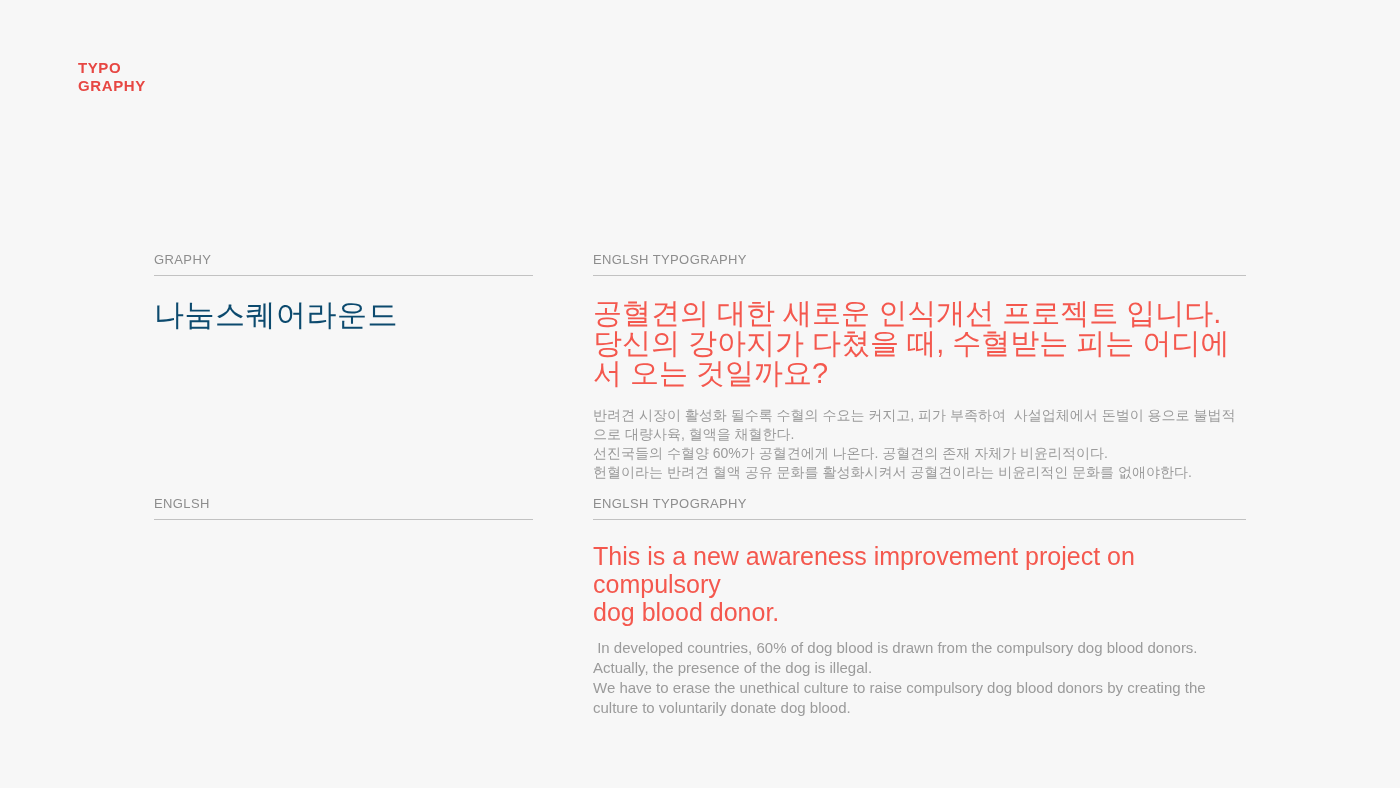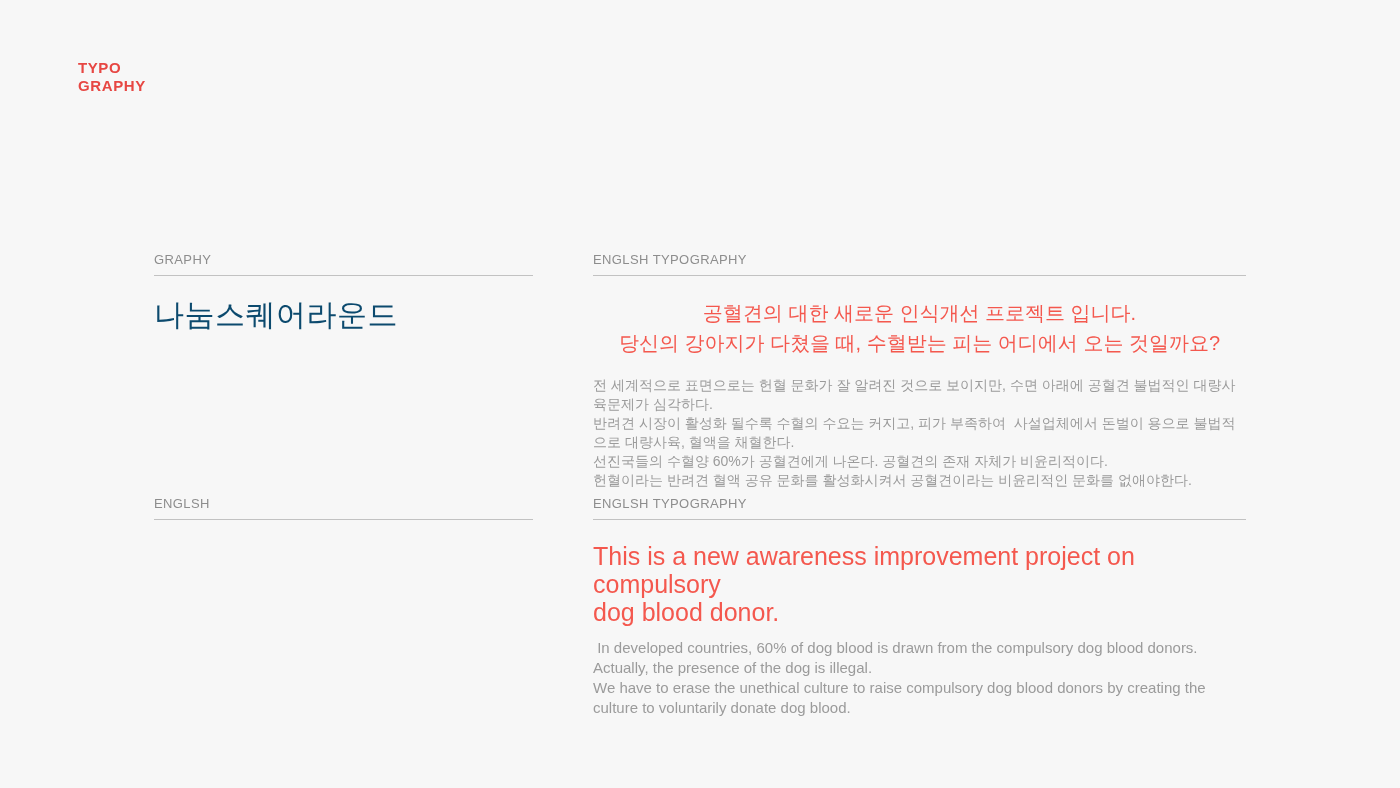--- a/index.html
+++ b/index.html
@@ -48,21 +48,21 @@
     font-weight: 400;
   }
   .font-title.korean  { font-size: 30px; letter-spacing: 0.5px; }
   .font-title.english { font-size: 33px; }
 
   .sample-heading {
     color: #f4584e;
     margin-top: 22px;
     font-weight: 400;
   }
-  .sample-heading.korean  { font-size: 20px; line-height: 30px; text-align: center; }
+  .sample-heading.korean  { font-size: 29px; line-height: 30px; }
   .sample-heading.english { font-size: 25px; line-height: 28px; }
 
   .sample-body { color: #9b9b9b; }
   .sample-body.korean  { margin-top: 18px; font-size: 14px; line-height: 19px; }
   .sample-body.english { margin-top: 12px; font-size: 15px; line-height: 20px; }
 
   .line { white-space: pre-wrap; }
 </style>
 </head>
 <body>
@@ -81,21 +81,20 @@
   </div>
 
   <div class="block col-right row-korean">
     <div class="section-label">ENGLSH TYPOGRAPHY</div>
     <div class="divider"></div>
     <div class="sample-heading korean">
       <div class="line">공혈견의 대한 새로운 인식개선 프로젝트 입니다.</div>
       <div class="line">당신의 강아지가 다쳤을 때, 수혈받는 피는 어디에서 오는 것일까요?</div>
     </div>
     <div class="sample-body korean">
-      <div class="line">전 세계적으로 표면으로는 헌혈 문화가 잘 알려진 것으로 보이지만, 수면 아래에 공혈견 불법적인 대량사육문제가 심각하다.</div>
       <div class="line">반려견 시장이 활성화 될수록 수혈의 수요는 커지고, 피가 부족하여  사설업체에서 돈벌이 용으로 불법적으로 대량사육, 혈액을 채혈한다.</div>
       <div class="line">선진국들의 수혈양 60%가 공혈견에게 나온다. 공혈견의 존재 자체가 비윤리적이다.</div>
       <div class="line">헌혈이라는 반려견 혈액 공유 문화를 활성화시켜서 공혈견이라는 비윤리적인 문화를 없애야한다.</div>
     </div>
   </div>
 
   <div class="block col-left row-english">
     <div class="section-label">ENGLSH</div>
     <div class="divider"></div>
   </div>

